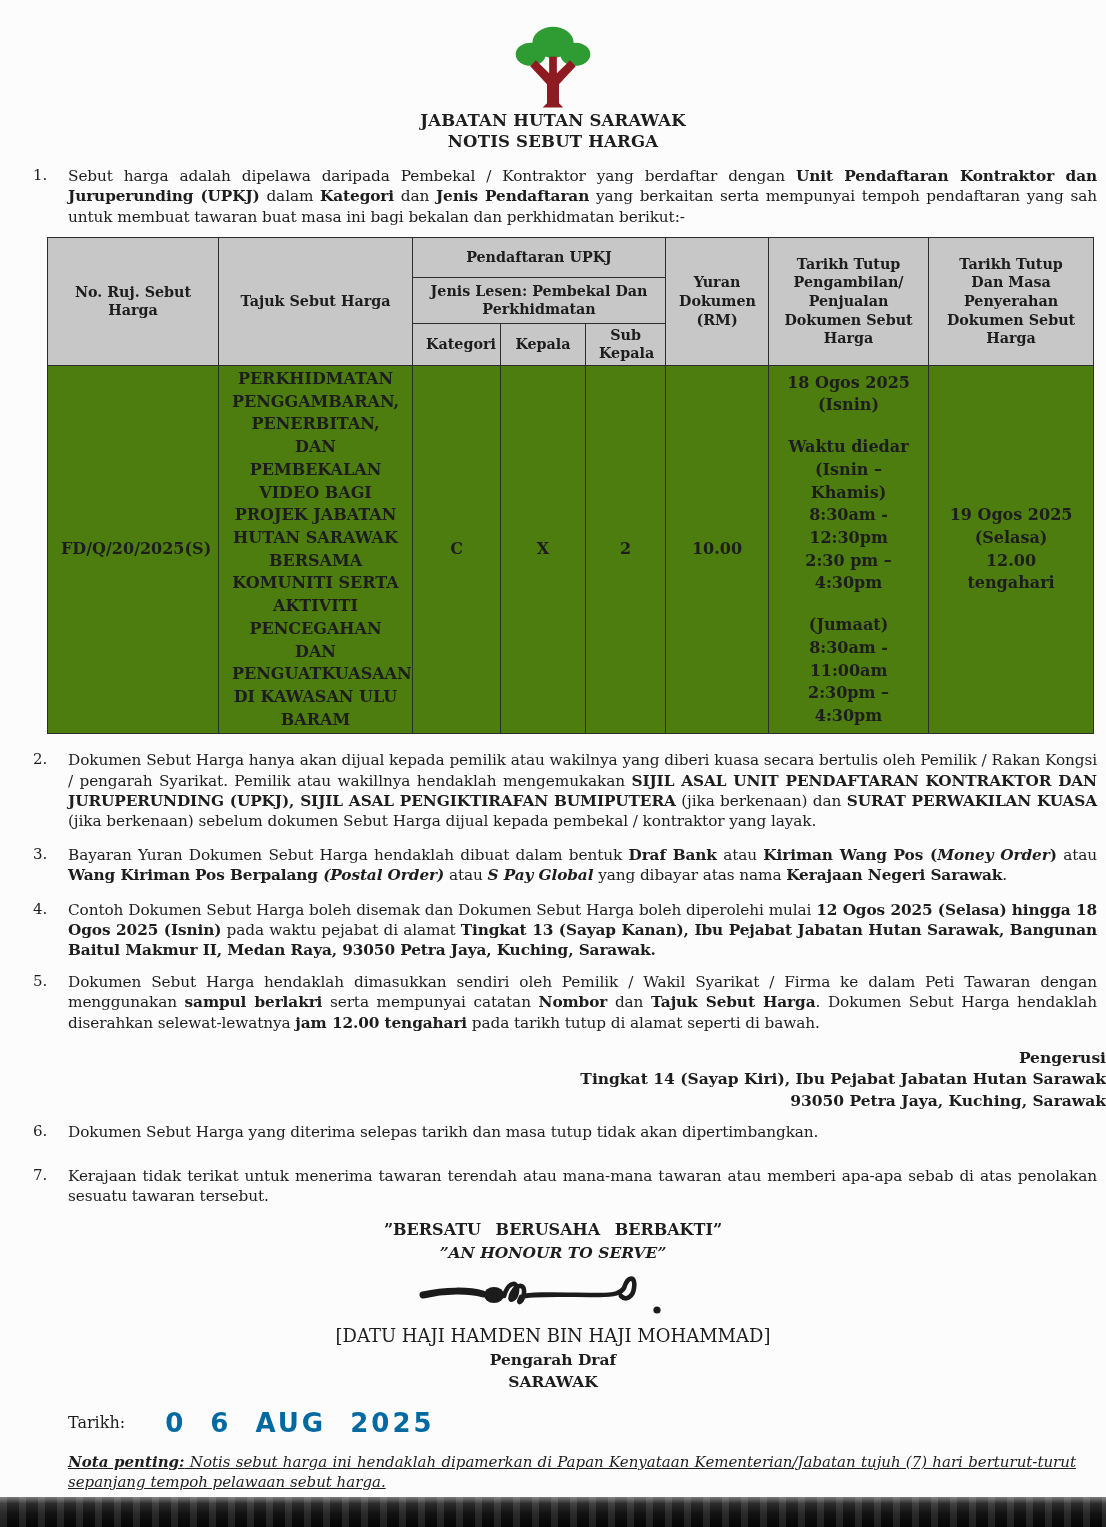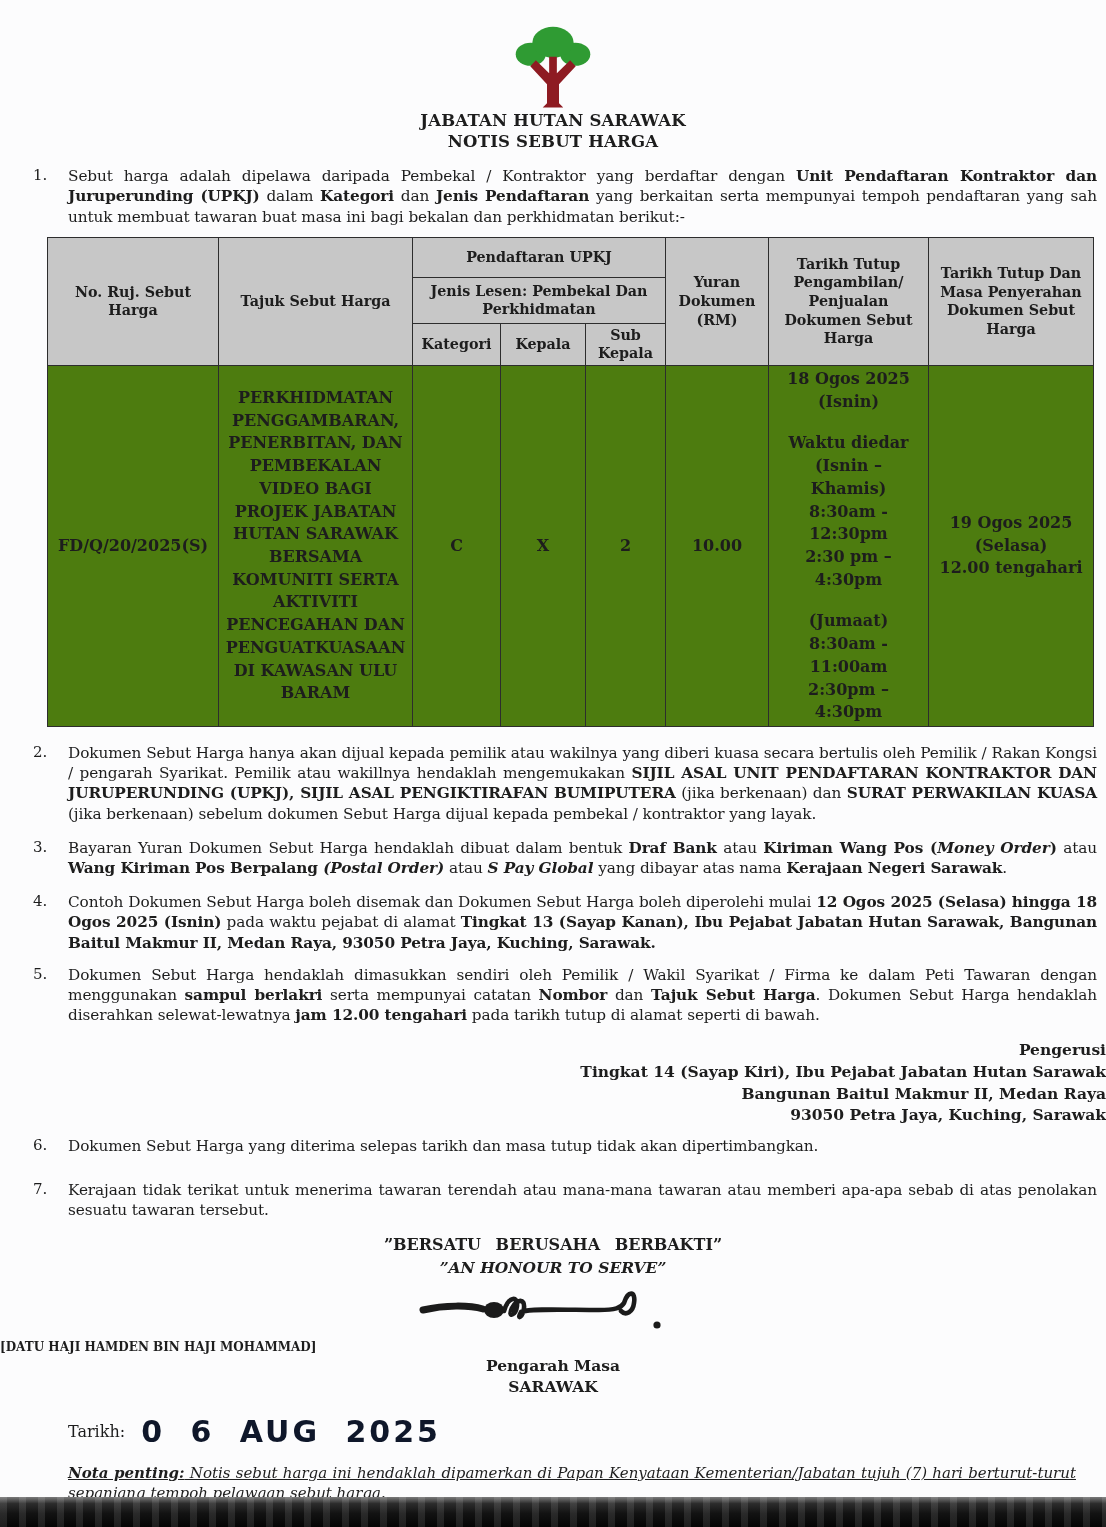--- a/index.html
+++ b/index.html
@@ -14,39 +14,39 @@
   .logo{display:block;margin:0 auto;}
   .org-title,.doc-title{font-weight:bold;font-size:16.5px;line-height:1.28;letter-spacing:.2px;}
   
   .item{display:flex;margin-left:33px;width:1064px;}
   .item .num{flex:none;width:35px;font-size:15px;}
   .item .text{flex:1;text-align:justify;font-size:15.3px;line-height:1.32;letter-spacing:-.1px;}
   .b{font-weight:bold;}
   .i{font-style:italic;}
   
   table.quote-table{border-collapse:collapse;margin:10px 0 0 47px;width:1046px;table-layout:fixed;}
-  .quote-table th,.quote-table td{border:1.6px solid #2d2d2d;padding:2px 6px;}
+  .quote-table th,.quote-table td{border:1.6px solid #2d2d2d;padding:2px 13px;}
   .quote-table th{background:#c7c7c7;font-size:14.3px;font-weight:bold;text-align:center;line-height:1.3;}
   .quote-table td{background:#4d7c0f;font-weight:bold;text-align:center;vertical-align:middle;font-size:16px;line-height:1.42;}
   .r1{height:40px;} .r2{height:46px;} .r3{height:34px;}
   .body-row{height:290px;}
   td .gap{height:19px;}
   
   .center-block{text-align:right;font-weight:bold;font-size:15.5px;line-height:1.4;}
   .motto1{font-weight:bold;font-size:16px;word-spacing:9px;text-align:center;}
   .motto2{font-weight:bold;font-style:italic;font-size:15.5px;text-align:center;margin-top:4px;}
   .sig-wrap{text-align:center;margin-top:4px;}
-  .sign-name{font-weight:bold;font-size:12px;text-align:left;line-height:1.38;}
+  .sign-name{font-weight:normal;font-size:18px;text-align:center;line-height:1.38;}
   .sign-sub{font-weight:bold;font-size:15.5px;text-align:center;line-height:1.38;}
   
   .date-row{margin:16px 0 0 68px;display:flex;align-items:center;}
   .date-label{font-size:16px;}
   .date-stamp{
-    margin-left:16px;color:#0f172a;font-family:"DejaVu Sans", sans-serif;
-    font-weight:bold;font-size:30px;letter-spacing:3px;word-spacing:12px;
+    margin-left:40px;color:#0369a1;font-family:"DejaVu Sans", sans-serif;
+    font-weight:bold;font-size:26px;letter-spacing:3px;word-spacing:12px;
   }
   
   .nota{margin:14px 0 0 68px;width:1008px;text-align:justify;font-size:15px;line-height:1.35;text-decoration:underline;}
   
   .scan-bar{
     position:absolute;left:0;bottom:0;width:1106px;height:30px;
     background:linear-gradient(to bottom,#7a7a7a 0%,#2c2c2c 22%,#121212 55%,#050505 100%);
   }
   .scan-bar:before{
     content:"";position:absolute;inset:0;
@@ -153,21 +153,20 @@
   </div>
 
   <div class="item mt12">
     <span class="num">5.</span>
     <div class="text"><span>Dokumen Sebut Harga hendaklah dimasukkan sendiri oleh Pemilik / Wakil Syarikat / Firma ke dalam Peti Tawaran dengan menggunakan </span><span class="b">sampul berlakri</span><span> serta mempunyai catatan </span><span class="b">Nombor</span><span> dan </span><span class="b">Tajuk Sebut Harga</span><span>. Dokumen Sebut Harga hendaklah diserahkan selewat-lewatnya </span><span class="b">jam 12.00 tengahari</span><span> pada tarikh tutup di alamat seperti di bawah.</span></div>
   </div>
 
   <div class="center-block mt14">
       <div>Pengerusi</div>
       <div>Tingkat 14 (Sayap Kiri), Ibu Pejabat Jabatan Hutan Sarawak</div>
-      <div>Bangunan Baitul Makmur II, Medan Raya</div>
       <div>93050 Petra Jaya, Kuching, Sarawak</div>
     </div>
 
   <div class="item mt10">
     <span class="num">6.</span>
     <div class="text"><span>Dokumen Sebut Harga yang diterima selepas tarikh dan masa tutup tidak akan dipertimbangkan.</span></div>
   </div>
 
   <div class="item mt24">
     <span class="num">7.</span>
@@ -178,21 +177,21 @@
   <div class="motto2">”AN HONOUR TO SERVE”</div>
 
   <div class="sig-wrap">
     <svg width="260" height="54" viewBox="0 0 260 54" style="transform:translateX(-6px);">
       <path d="M6 29 C 28 24, 52 24, 66 28" stroke="#1b1b1b" stroke-width="7" fill="none" stroke-linecap="round"></path>
       <ellipse cx="77" cy="29" rx="10" ry="8" fill="#1b1b1b"></ellipse>
       <path d="M87 30 C 91 16, 101 14, 100 25 C 99 34, 90 38, 95 27 C 100 18, 108 17, 107 27 C 106 36, 99 40, 104 31 C 114 27, 152 29, 182 29 C 198 29, 204 27, 207 22 C 211 9, 219 10, 217 22 C 216 31, 209 35, 204 30" stroke="#1b1b1b" stroke-width="4.6" fill="none" stroke-linecap="round"></path>
       <circle cx="240" cy="44" r="3.6" fill="#1b1b1b"></circle>
     </svg>
     <div class="sign-name">[DATU HAJI HAMDEN BIN HAJI MOHAMMAD]</div>
-    <div class="sign-sub">Pengarah Masa</div>
+    <div class="sign-sub">Pengarah Draf</div>
     <div class="sign-sub">SARAWAK</div>
   </div>
 
   <div class="date-row">
     <span class="date-label">Tarikh:</span>
     <span class="date-stamp">0 6 AUG 2025</span>
   </div>
 
   <div class="nota"><span class="b i">Nota penting:</span><span class="i">  Notis sebut harga ini hendaklah dipamerkan di Papan Kenyataan Kementerian/Jabatan tujuh (7) hari berturut-turut sepanjang tempoh pelawaan sebut harga.</span></div>
 

